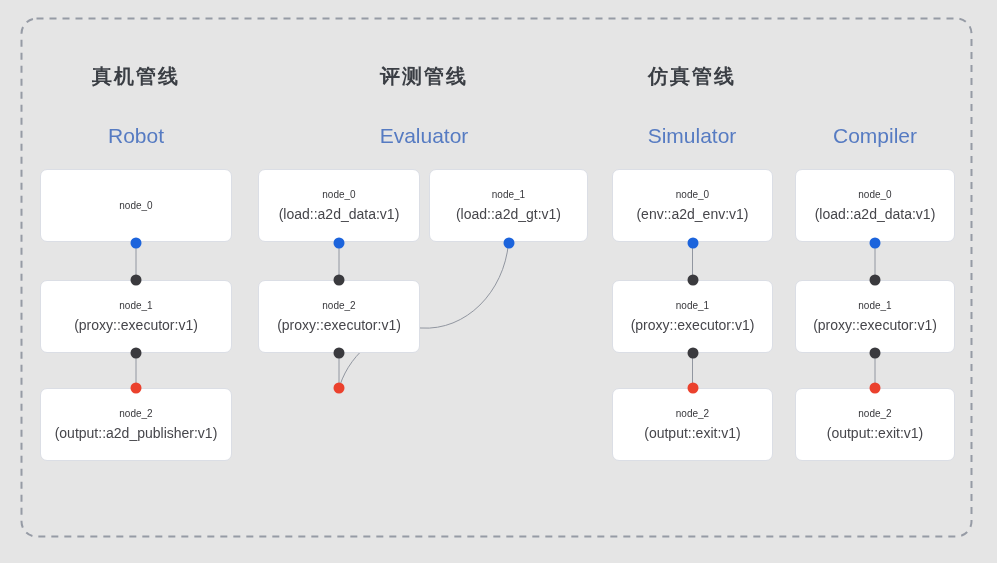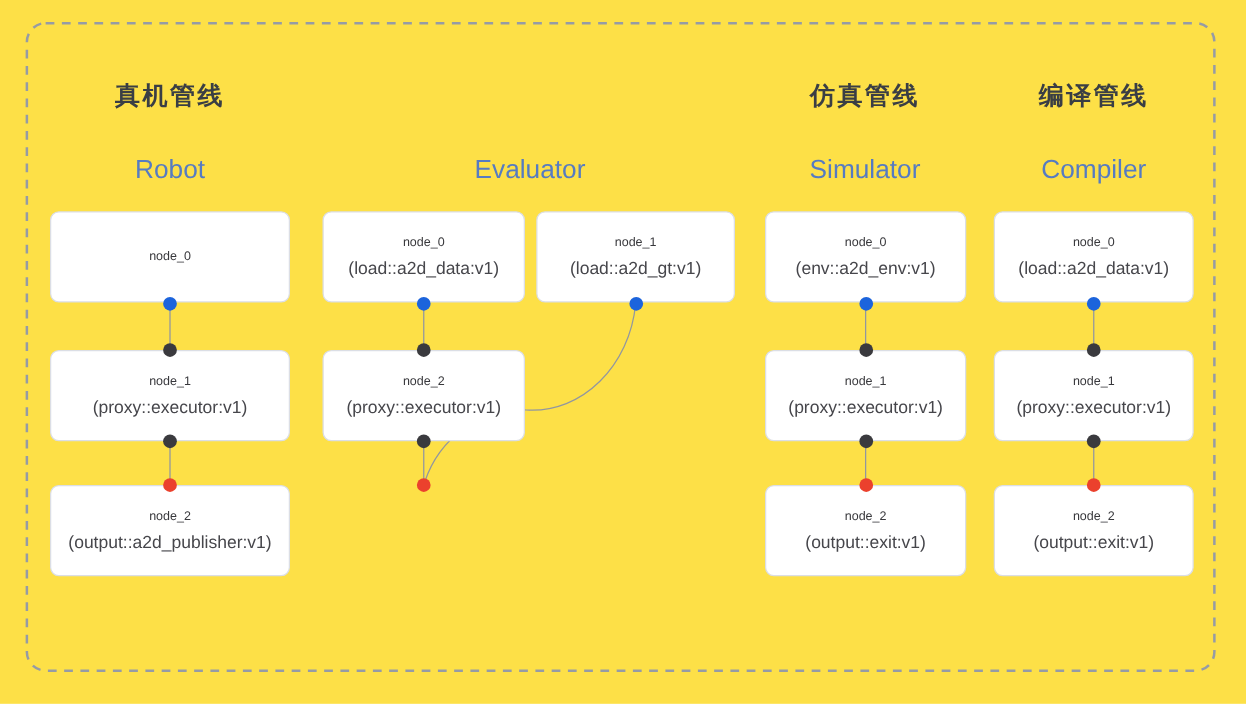--- a/index.html
+++ b/index.html
@@ -1,17 +1,17 @@
 <!DOCTYPE html>
 <html><head>
 <meta charset="utf-8">
 <style>
   html,body{margin:0;padding:0;}
   body{font-family:"Liberation Sans","DejaVu Sans",sans-serif;}
-  #canvas{position:relative;width:997px;height:563px;background:#fde047;overflow:hidden;}
+  #canvas{position:relative;width:997px;height:563px;background:#e5e5e5;overflow:hidden;}
   #edges-svg{position:absolute;left:0;top:0;z-index:1;}
   .node-card{
     position:absolute;height:73px;box-sizing:border-box;z-index:2;
     background:#ffffff;border:1px solid #dbdee5;border-radius:7px;
     display:flex;flex-direction:column;align-items:center;justify-content:center;
     gap:4px;text-align:center;
   }
   .node-name{font-size:10px;color:#38383c;line-height:1.3;}
   .node-spec{font-size:14px;color:#46464b;line-height:1.3;}
   .zh-title{
@@ -47,24 +47,24 @@
 
     <line x1="692.5" y1="242.5" x2="692.5" y2="280" stroke="#9196a0" stroke-width="1"></line>
     <line x1="692.5" y1="353" x2="692.5" y2="388" stroke="#9196a0" stroke-width="1"></line>
 
     <line x1="875" y1="242.5" x2="875" y2="280" stroke="#9196a0" stroke-width="1"></line>
     <line x1="875" y1="353" x2="875" y2="388" stroke="#9196a0" stroke-width="1"></line>
   </svg>
 
   <div class="zh-title" style="left:136px;">真机管线</div>
   <div class="en-title" style="left:136px;">Robot</div>
+  <div class="zh-title" style="left:424px;">评测管线</div>
   <div class="en-title" style="left:424px;">Evaluator</div>
   <div class="zh-title" style="left:692px;">仿真管线</div>
   <div class="en-title" style="left:692px;">Simulator</div>
-  <div class="zh-title" style="left:875px;">编译管线</div>
   <div class="en-title" style="left:875px;">Compiler</div>
 
   <div class="node-card" style="left:40px;top:169px;width:192px;">
     <div class="node-name">node_0</div>
   </div>
   <div class="node-card" style="left:40px;top:280px;width:192px;">
     <div class="node-name">node_1</div>
     <div class="node-spec">(proxy::executor:v1)</div>
   </div>
   <div class="node-card" style="left:40px;top:388px;width:192px;">

